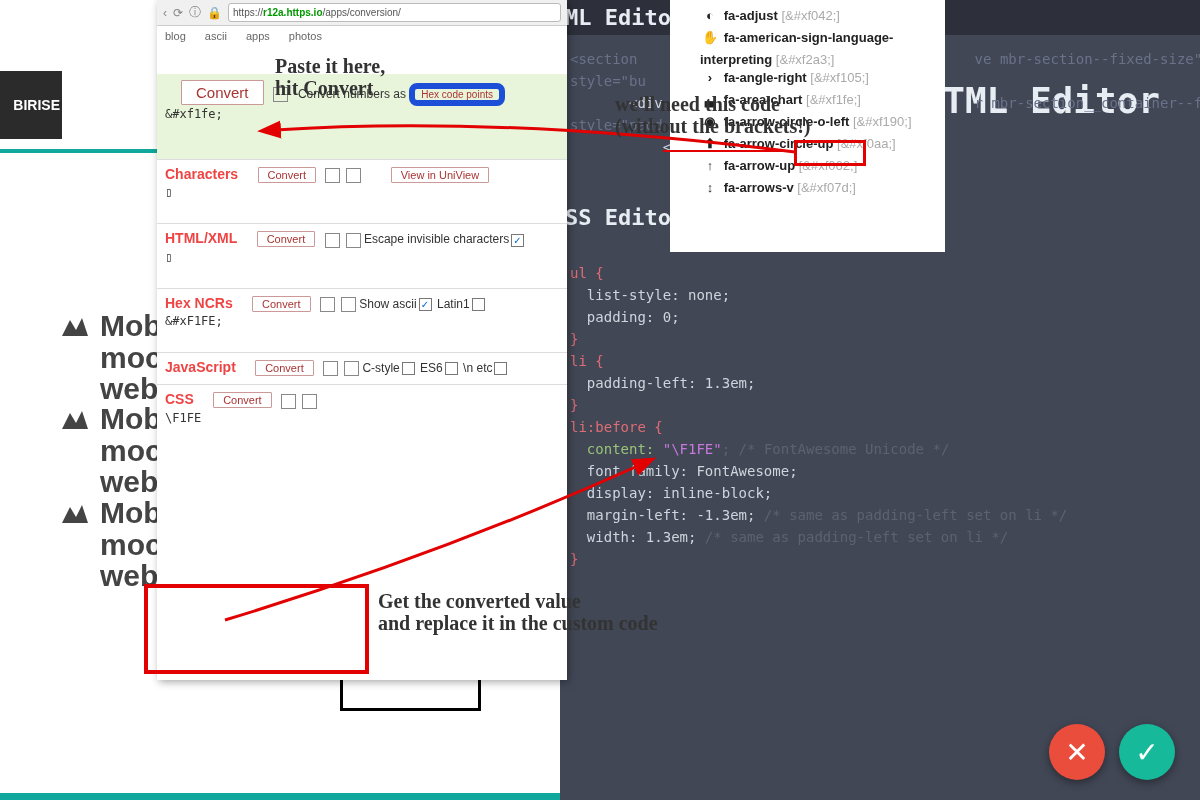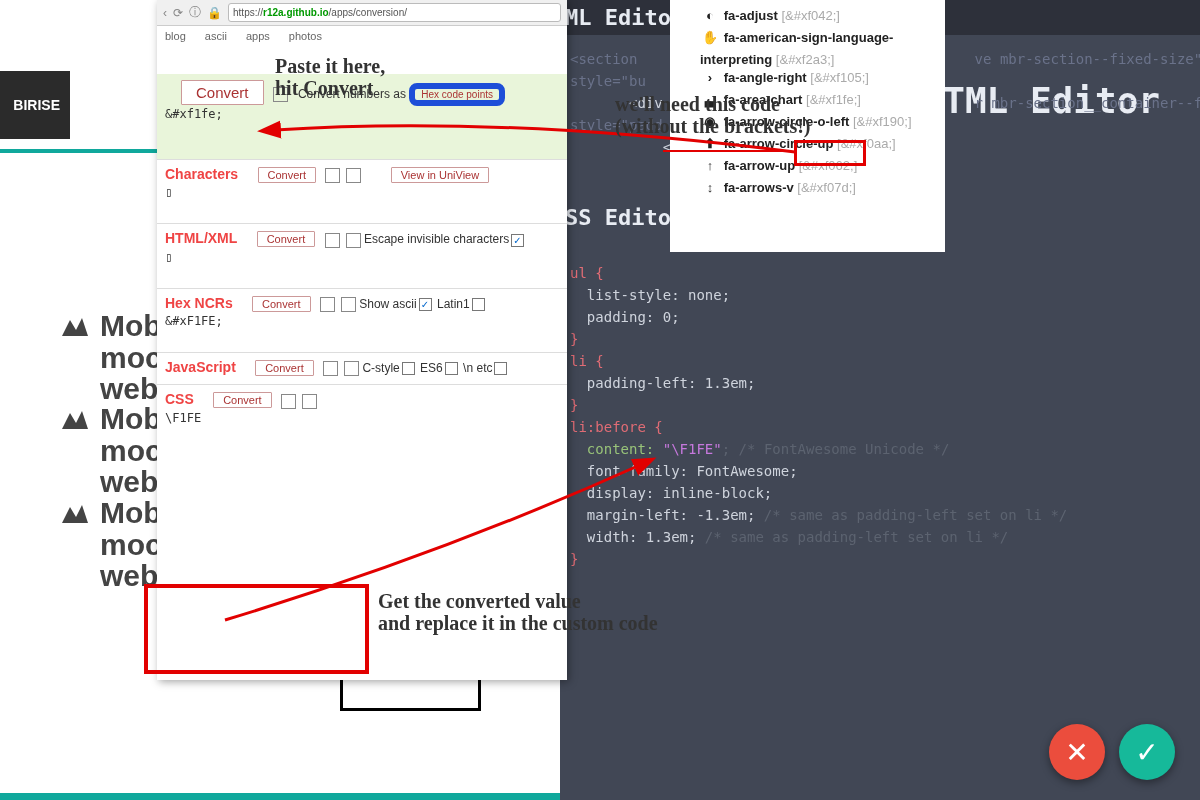--- a/index.html
+++ b/index.html
@@ -1,18 +1,18 @@
 <!DOCTYPE html>
 <html><head>
 <meta charset="utf-8">
 <style>
 html,body{margin:0;padding:0;width:1200px;height:800px;font-family:Arial,Helvetica,sans-serif;overflow:hidden;background:#fff}
 
 #bg-left{position:absolute;left:0;top:0;width:560px;height:800px;background:#fff;z-index:1}
-#bg-left .topbar{position:absolute;left:0;top:71px;width:60px;height:68px;background:#2b2b2b;color:#fff;font-weight:700;font-size:14px;display:flex;align-items:center;justify-content:flex-end;padding-right:10px}
+#bg-left .topbar{position:absolute;left:0;top:71px;width:60px;height:68px;background:#2b2b2b;color:#fff;font-weight:700;font-size:14px;display:flex;align-items:center;justify-content:flex-end;padding-right:2px}
 #bg-left .stripe{position:absolute;left:0;top:149px;width:170px;height:4px;background:#10a89c}
 #bg-left .bot-stripe{position:absolute;left:0;top:793px;width:600px;height:7px;background:#10a89c}
 #bg-left .mob{position:absolute;left:100px;font-size:30px;font-weight:700;color:#444;line-height:1.05}
 #bg-left .mob svg{position:absolute;left:-38px;top:4px}
 #bg-left .mob1{top:310px}#bg-left .mob2{top:403px}#bg-left .mob3{top:497px}
 #bg-left .box{position:absolute;left:340px;top:650px;width:135px;height:55px;border:3px solid #000}
 
 #bg-right{position:absolute;left:560px;top:0;width:640px;height:800px;background:#414755;z-index:1;font-family:Menlo,Consolas,monospace;font-size:14px;color:#cfd4dd}
 #bg-right .titlebar{position:absolute;left:0;top:0;width:640px;height:35px;background:#2d303a}
 #bg-right .big{position:absolute;right:40px;top:80px;font-size:36px;font-weight:700;color:#e8ecf3}
@@ -118,21 +118,21 @@
   <div class="hl"></div>
   <div class="strike"></div>
 </div>
 
 <div id="browser">
   <div class="chrome">
     <span style="color:#888">‹</span>
     <span style="color:#888">⟳</span>
     <span style="color:#888">ⓘ</span>
     <span style="color:#2a2">🔒</span>
-    <div class="urlbar"><span>https://</span><b>r12a.github.io</b><span>/apps/conversion/</span></div>
+    <div class="urlbar"><span>https://</span><b>r12a.https.io</b><span>/apps/conversion/</span></div>
   </div>
   <div class="nav">
     <span>blog</span>
     <span>ascii</span>
     <span>apps</span>
     <span>photos</span>
   </div>
 
   <div class="sec top green">
     <span class="btn" style="font-size:15px;padding:3px 14px">Convert</span>

